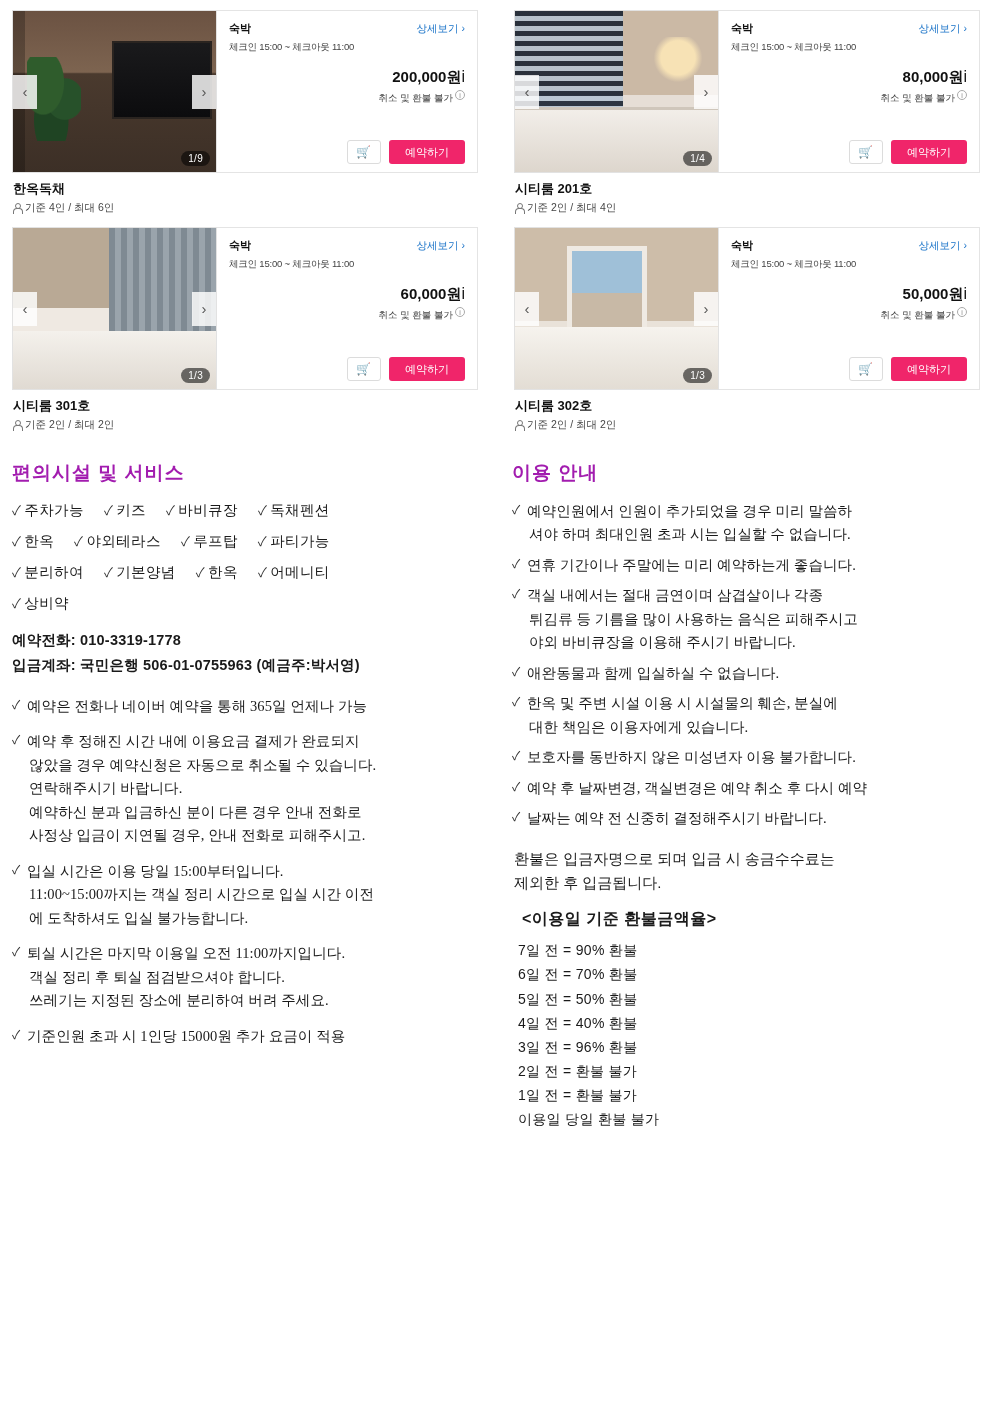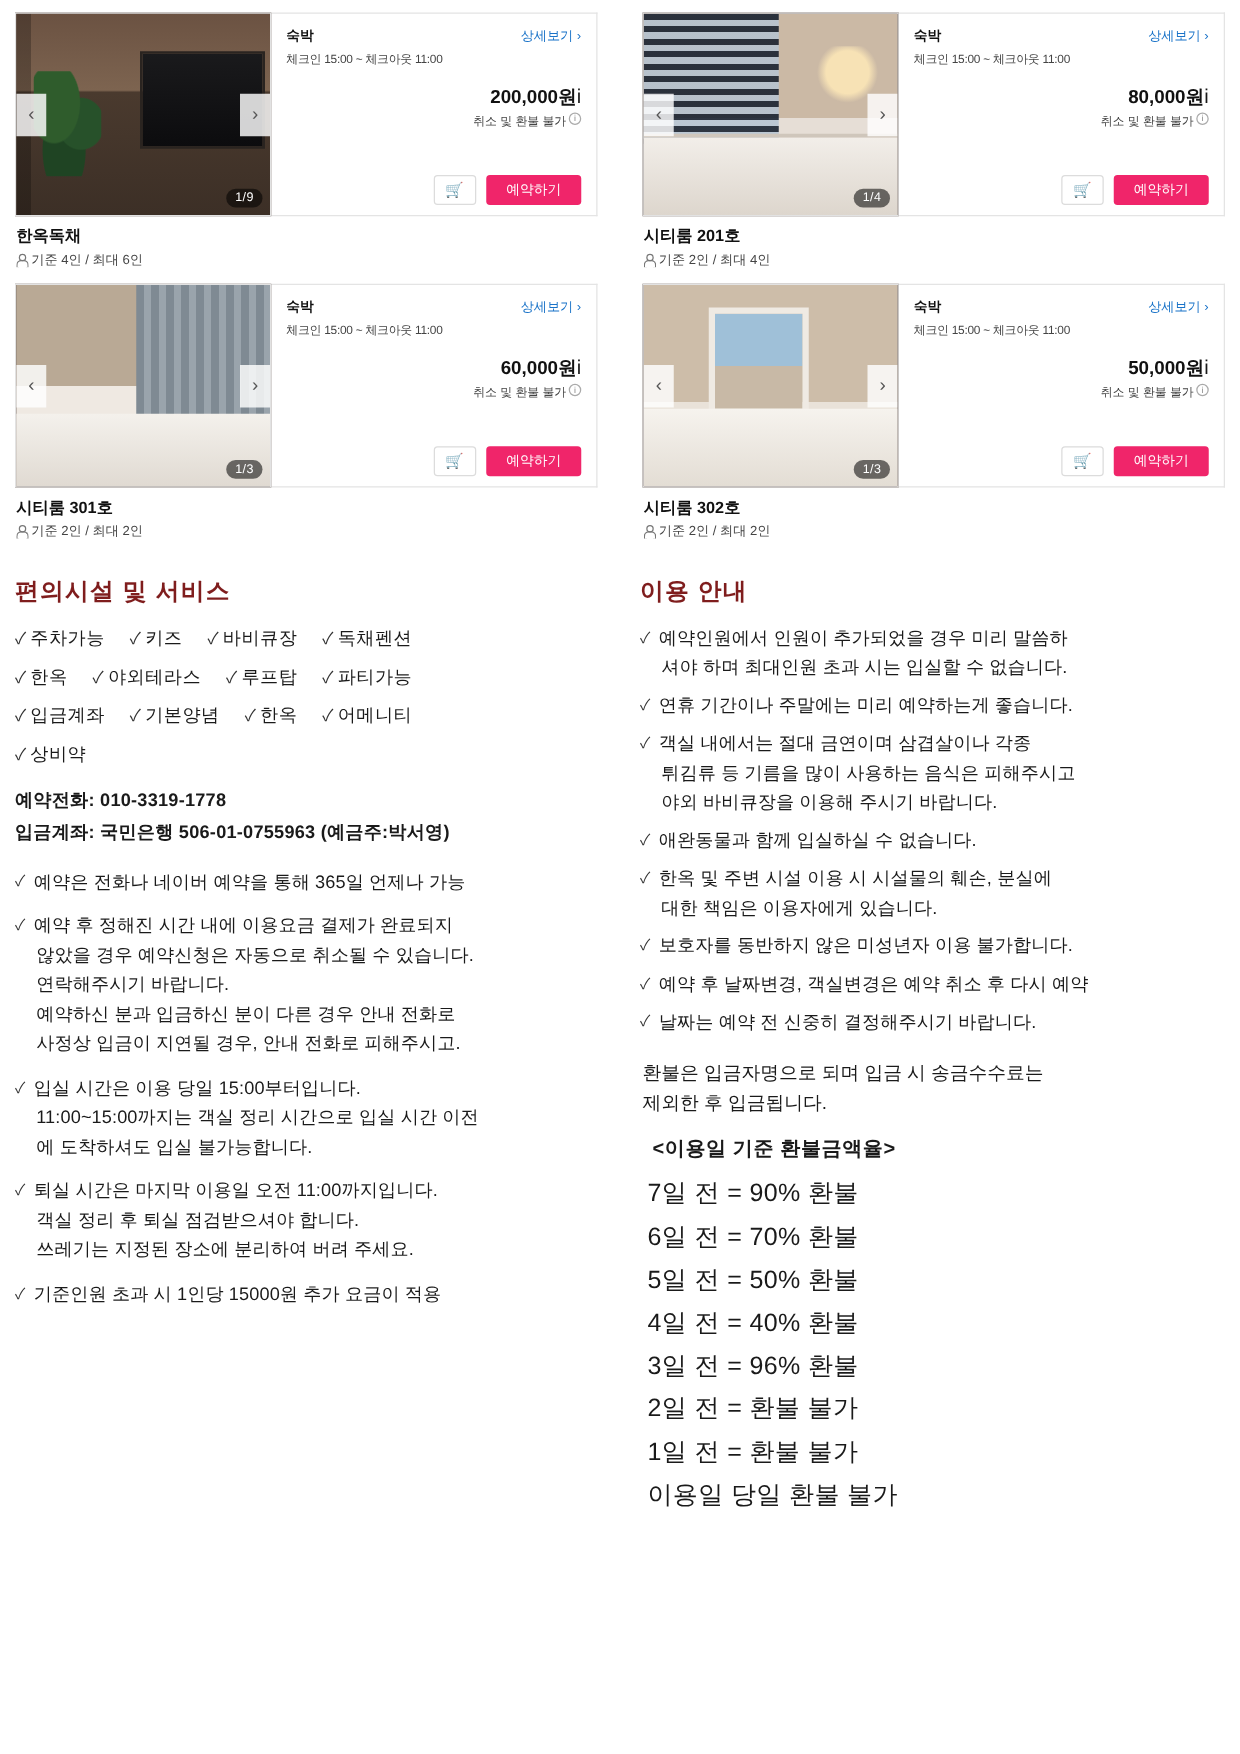--- a/index.html
+++ b/index.html
@@ -264,21 +264,21 @@
     display: grid;
     grid-template-columns: 1fr 1fr;
     column-gap: 32px;
     margin-top: 22px;
   }
   h2.sect {
     font-size: 19px;
     font-weight: bold;
     letter-spacing: 1px;
     margin: 0 0 14px 0;
-    color: #7f1d1d;
+    color: #a21caf;
   }
   h2.sect.tight { margin-top: 4px; }
   .amen-rows { margin-bottom: 18px; }
   .amen-row {
     display: flex;
     flex-wrap: wrap;
     gap: 4px 20px;
     margin-bottom: 11px;
   }
   .amen {
@@ -289,21 +289,21 @@
   .chk { color: #333; margin-right: 3px; font-size: 13px; }
 
   .contact-line {
     font-size: 14.5px;
     font-weight: bold;
     margin-bottom: 6px;
     letter-spacing: .2px;
   }
   .spacer-12 { height: 14px; }
 
-  ul.bullets { list-style: none; margin: 0; padding: 0; }
+  ul.bullets { list-style: none; margin: 0; padding: 0; font-family: Liberation Serif, serif; }
   ul.bullets > li {
     position: relative;
     padding-left: 15px;
     font-size: 14.5px;
     line-height: 1.62;
     margin-bottom: 12px;
     letter-spacing: .1px;
   }
   ul.bullets > li:before {
     content: "\2713";
@@ -324,21 +324,21 @@
     margin: 16px 0 14px 2px;
   }
   .refund-title {
     font-size: 16px;
     font-weight: bold;
     margin: 6px 0 8px 10px;
     letter-spacing: .5px;
   }
   .refund-list { margin: 0 0 0 6px; padding: 0; list-style: none; }
   .refund-list li {
-    font-size: 20px;
+    font-size: 14px;
     line-height: 1.72;
     letter-spacing: .3px;
   }
 </style>
 </head>
 <body>
 
 <div class="page">
 
   <div class="rooms-grid">
@@ -480,21 +480,21 @@
           <span class="amen"><span class="chk">✓</span><span>바비큐장</span></span>
           <span class="amen"><span class="chk">✓</span><span>독채펜션</span></span>
         </div>
         <div class="amen-row">
           <span class="amen"><span class="chk">✓</span><span>한옥</span></span>
           <span class="amen"><span class="chk">✓</span><span>야외테라스</span></span>
           <span class="amen"><span class="chk">✓</span><span>루프탑</span></span>
           <span class="amen"><span class="chk">✓</span><span>파티가능</span></span>
         </div>
         <div class="amen-row">
-          <span class="amen"><span class="chk">✓</span><span>입금계좌</span></span>
+          <span class="amen"><span class="chk">✓</span><span>분리하여</span></span>
           <span class="amen"><span class="chk">✓</span><span>기본양념</span></span>
           <span class="amen"><span class="chk">✓</span><span>한옥</span></span>
           <span class="amen"><span class="chk">✓</span><span>어메니티</span></span>
         </div>
         <div class="amen-row">
           <span class="amen"><span class="chk">✓</span><span>상비약</span></span>
         </div>
       </div>
 
       <div class="contact-line">예약전화: 010-3319-1778</div>

